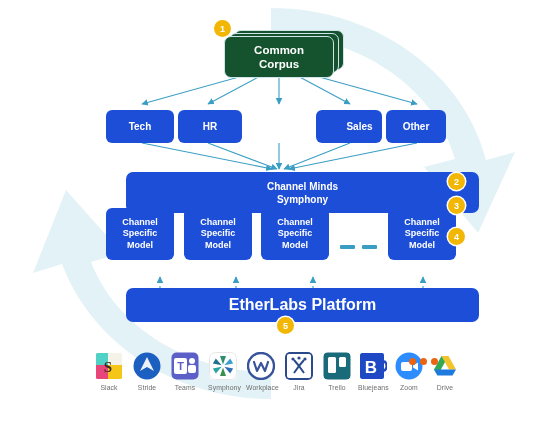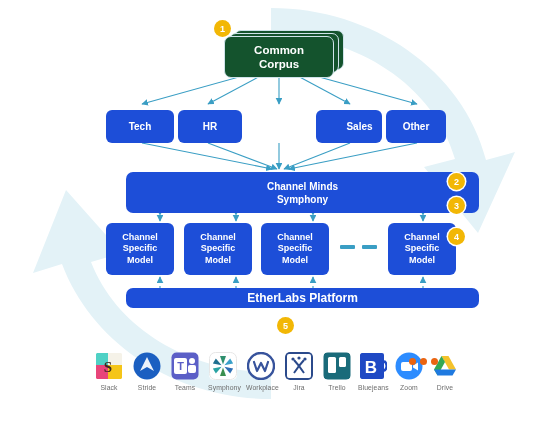--- a/index.html
+++ b/index.html
@@ -24,22 +24,22 @@
              display:flex;align-items:center;justify-content:center;}
   .corpus-text{color:#ffffff;font-weight:bold;font-size:11.5px;line-height:14px;text-align:center;}
 
   
   .obox{position:absolute;background:#1d4ed8;border-radius:6px;
         display:flex;align-items:center;justify-content:center;
         color:#fff;font-weight:bold;text-align:center;box-sizing:border-box;}
   .cat{height:33px;font-size:10px;}
   .bar{left:94px;width:353px;border-radius:7px;margin-left:32px;}
   .bar-cm{top:172px;height:41px;font-size:10px;line-height:13px;}
-  .bar-ep{top:288px;height:20px;font-size:12px;}
-  .csm{top:223px;width:68px;height:52px;font-size:9px;line-height:11.5px;}
+  .bar-ep{top:288px;height:34px;font-size:16px;}
+  .csm{top:208px;width:68px;height:52px;font-size:9px;line-height:11.5px;}
 
   
   .badge{position:absolute;width:17px;height:17px;border-radius:50%;
          background:#f2b705;color:#fff;font-size:9px;font-weight:bold;
          display:flex;align-items:center;justify-content:center;
          box-shadow:0 0 0 1.5px #ffffff;z-index:5;}
 
   
   .dash{position:absolute;height:4px;width:15px;background:#3a9ec4;border-radius:1px;}
 

